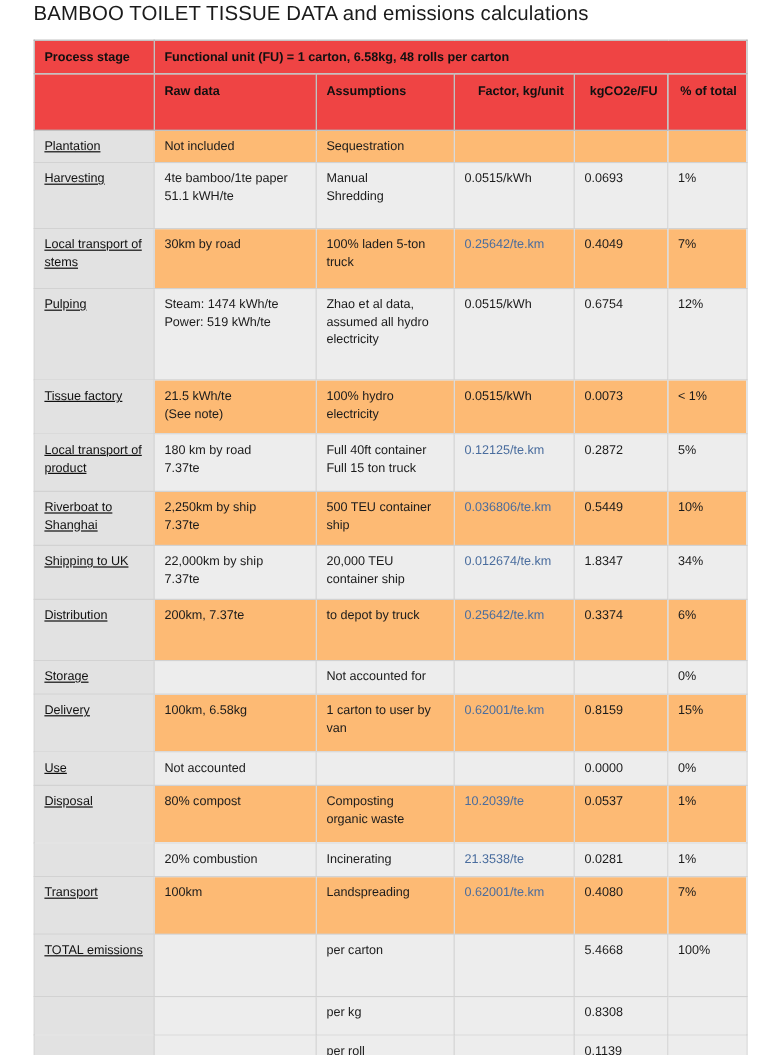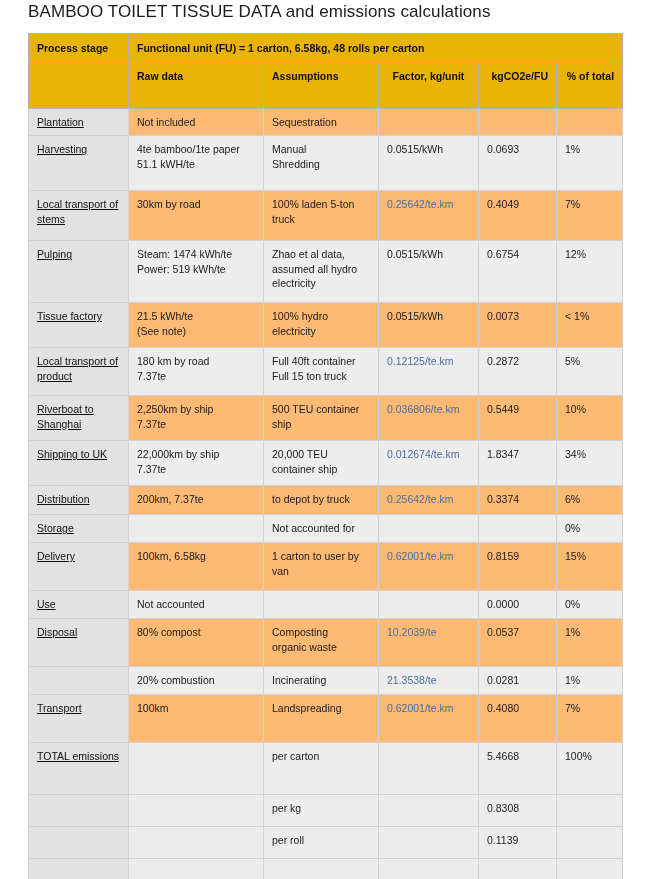--- a/index.html
+++ b/index.html
@@ -56,32 +56,32 @@
     vertical-align: top;
     text-align: left;
     font-weight: 400;
     line-height: 1.35;
     overflow: hidden;
   }
 
   
   tr.header-top th,
   tr.header-sub th {
-    background: #eab308;
+    background: #ef4444;
     border-color: #b3b3b3;
     color: #101010;
     font-weight: 700;
     font-size: 10.5px;
     vertical-align: top;
   }
   tr.header-top th { height: 13px; padding-top: 7px; padding-bottom: 6px; }
   tr.header-sub th { height: 33px; padding-top: 7px; }
 
   tr.header-sub th.num { text-align: right; }
-  tr.header-sub th.factorhead { text-align: center; }
+  tr.header-sub th.factorhead { text-align: right; }
 
   
   td.stage {
     background: #e2e2e2;
     font-weight: 700;
     color: #101010;
     border-right-color: #c6c6c6;
     text-decoration: underline;
   }
   tr.shade td { background: #ededed; }
@@ -175,21 +175,21 @@
           <td class="factor blue">
             <span class="cellline">0.25642/te.km</span>
           </td>
           <td class="num">
             <span class="cellline">0.4049</span>
           </td>
           <td class="num">
             <span class="cellline">7%</span>
           </td>
         </tr>
-        <tr class="shade" style="height: 62px; margin-left: 26px;">
+        <tr class="shade" style="height: 76px; margin-left: 26px;">
           <td class="stage">
             <span class="cellline">Pulping</span>
           </td>
           <td>
             <span class="cellline">Steam: 1474 kWh/te</span>
             <span class="cellline">Power: 519 kWh/te</span>
           </td>
           <td>
             <span class="cellline">Zhao et al data,</span>
             <span class="cellline">assumed all hydro electricity</span>
@@ -285,21 +285,21 @@
           <td class="factor blue">
             <span class="cellline">0.012674/te.km</span>
           </td>
           <td class="num">
             <span class="cellline">1.8347</span>
           </td>
           <td class="num">
             <span class="cellline">34%</span>
           </td>
         </tr>
-        <tr class="plain" style="height: 29px;">
+        <tr class="plain" style="height: 51px;">
           <td class="stage">
             <span class="cellline">Distribution</span>
           </td>
           <td>
             <span class="cellline">200km, 7.37te</span>
           </td>
           <td>
             <span class="cellline">to depot by truck</span>
           </td>
           <td class="factor blue">

